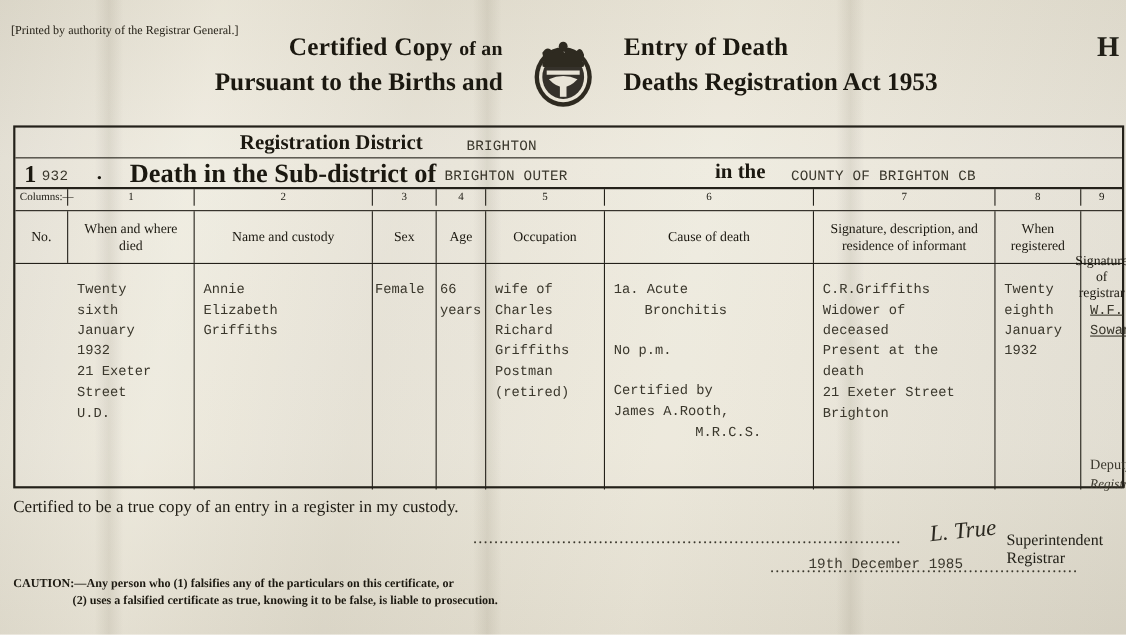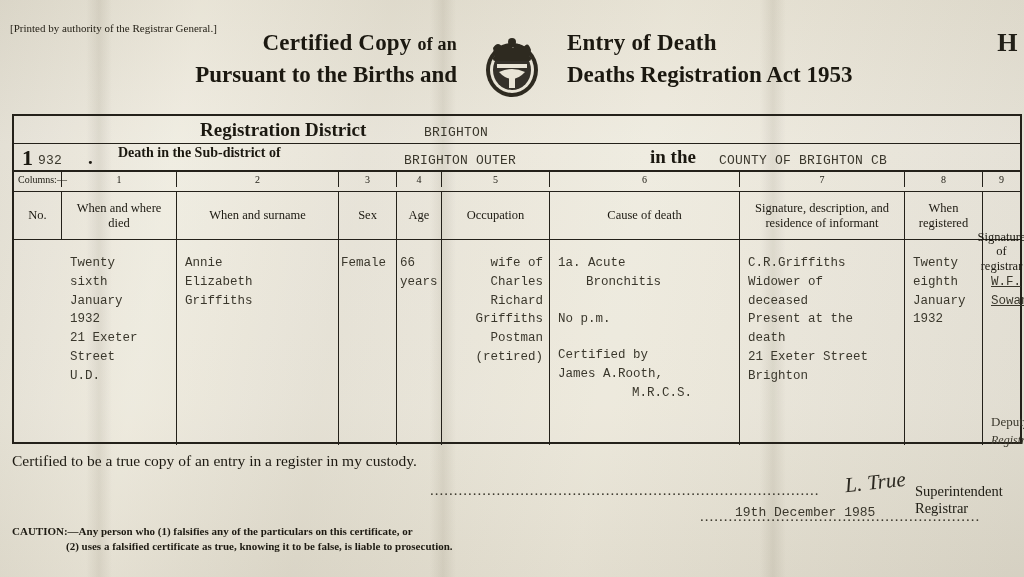--- a/index.html
+++ b/index.html
@@ -329,29 +329,29 @@
       <rect x="30" y="50" width="6" height="12" fill="#e9e4d6"></rect>
       <path d="M14 22 q5 -8 10 0 q5 -8 10 0 q5 -8 10 0 q5 -8 8 2 l-2 8 h-34 z" fill="#2e2a20"></path>
       <rect x="14" y="30" width="38" height="5" rx="2" fill="#2e2a20"></rect>
       <circle cx="33" cy="16" r="4" fill="#2e2a20"></circle>
     </svg>
   </div>
 
   <div class="frame">
 
     <div class="row-district">
-      <span class="abs lbl-serif" style="left:186px; top:3px;text-align:right;">Registration District</span>
+      <span class="abs lbl-serif" style="left:204px; top:3px;text-align:right;">Registration District</span>
       <span class="abs typed big" style="left:410px; top:9px;">BRIGHTON</span>
     </div>
 
     <div class="row-subdistrict">
       <span class="abs lbl-serif" style="left:8px; top:1px; font-size:22px;">1</span>
       <span class="abs typed big" style="left:24px; top:9px;">932</span>
       <span class="abs lbl-serif" style="left:74px; top:3px;">.</span>
-      <span class="abs lbl-serif" style="left:104px; top:1px; font-size:14px;">Death in the Sub-district of</span>
+      <span class="abs lbl-serif" style="left:104px; top:1px; font-size:24px;">Death in the Sub-district of</span>
       <span class="abs typed big" style="left:390px; top:9px;">BRIGHTON OUTER</span>
       <span class="abs lbl-serif" style="left:636px; top:2px;">in the</span>
       <span class="abs typed big" style="left:705px; top:9px;">COUNTY OF BRIGHTON CB</span>
     </div>
 
     <div class="colnum-row">
       <span class="colnum-label">Columns:—</span>
       <div class="cell" style="left:0px;  width:48px;"></div>
       <div class="cell" style="left:48px; width:115px;">1</div>
       <div class="cell" style="left:163px; width:162px;">2</div>
@@ -360,21 +360,21 @@
       <div class="cell" style="left:428px; width:108px;">5</div>
       <div class="cell" style="left:536px; width:190px;">6</div>
       <div class="cell" style="left:726px; width:165px;">7</div>
       <div class="cell" style="left:891px; width:78px;">8</div>
       <div class="cell" style="left:969px; width:37px;">9</div>
     </div>
 
     <div class="colhead-row">
       <div class="cell" style="left:0px;  width:48px;">No.</div>
       <div class="cell" style="left:48px; width:115px;">When and where died</div>
-      <div class="cell" style="left:163px; width:162px;">When and surname</div>
+      <div class="cell" style="left:163px; width:162px;">Name and custody</div>
       <div class="cell" style="left:325px; width:58px;">Sex</div>
       <div class="cell" style="left:383px; width:45px;">Age</div>
       <div class="cell" style="left:428px; width:108px;">Occupation</div>
       <div class="cell" style="left:536px; width:190px;">Cause of death</div>
       <div class="cell" style="left:726px; width:165px;">Signature, description, and residence of informant</div>
       <div class="cell" style="left:891px; width:78px;">When registered</div>
       <div class="cell" style="left:969px; width:37px;margin-top:36px;">Signature of registrar</div>
     </div>
 
     <div class="data-row">
@@ -384,21 +384,21 @@
 1932
 21 Exeter
 Street
 U.D.</div>
       <div class="cell" style="left:163px; width:162px;">Annie
 Elizabeth
 Griffiths</div>
       <div class="cell" style="left:325px; width:58px; padding-left:2px;">Female</div>
       <div class="cell" style="left:383px; width:45px; padding-left:3px;">66
 years</div>
-      <div class="cell" style="left:428px; width:108px;text-align:right;">wife of
+      <div class="cell" style="left:428px; width:108px;">wife of
 Charles
 Richard
 Griffiths
 Postman
 (retired)</div>
       <div class="cell" style="left:536px; width:190px; white-space:normal;">
         <div>1a.  Acute</div>
         <div class="indent-1">Bronchitis</div>
         <div style="height:18px;"></div>
         <div>No p.m.</div>

